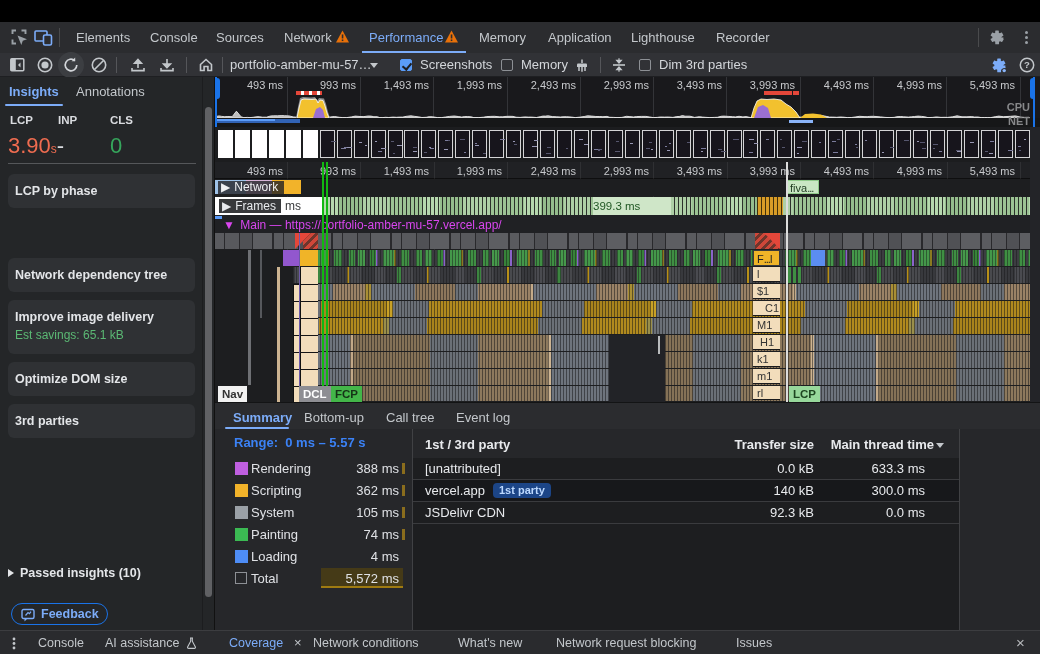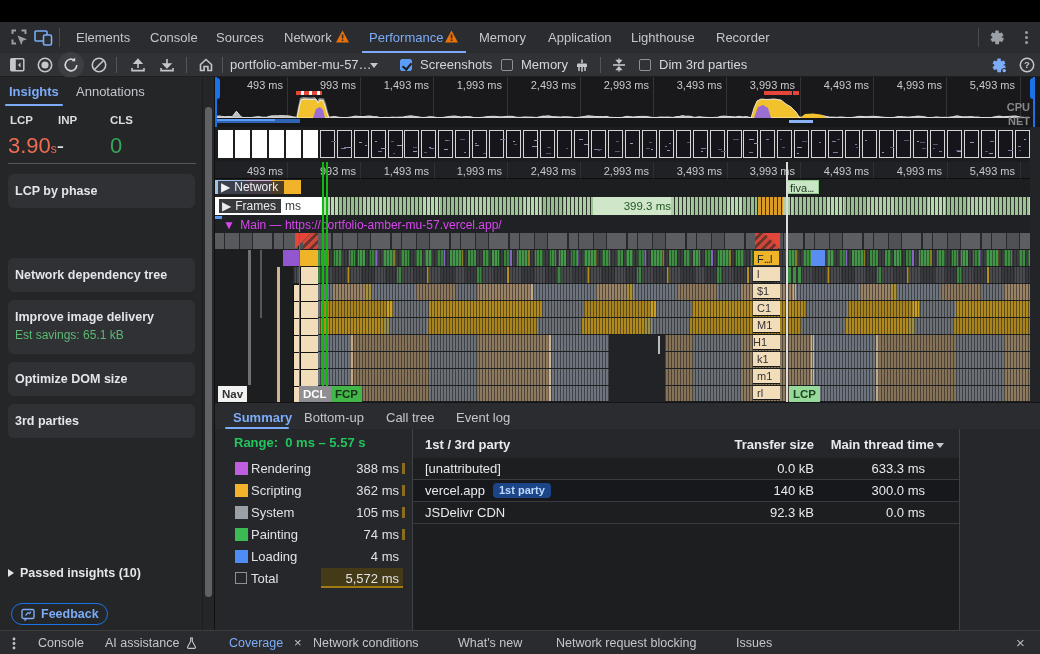--- a/index.html
+++ b/index.html
@@ -493,21 +493,21 @@
     <div class="abs" style="left:3px;top:104px;width:66px;height:13px;background:rgba(32,33,36,0.8);color:#f0f1f3;font-size:12px;line-height:13px;padding-left:3px">▶<span style="margin-left:4px">Network</span></div>
     <div class="abs" style="left:571px;top:103px;width:33px;height:14px;background:#c9e7c4;color:#1e3a21;font-size:11px;line-height:14px;padding-left:3px;border:1px solid #8fca8a">fiva<span style="letter-spacing:-1px">...</span></div>
 
     <div class="abs" style="left:0;top:120px;width:825px;height:18px;background:#1d1e20"></div>
     <div class="abs" style="left:0;top:120px;width:107px;height:18px;background:#fff"></div>
     <div class="abs" style="left:107px;top:120px;width:708px;height:18px;background:
       repeating-linear-gradient(90deg, rgba(30,32,30,.9) 0 1px, transparent 1px 4px),
       repeating-linear-gradient(90deg, #b6d8ae 0 17px, #95bd8d 17px 40px, #aecfa6 40px 67px, #9cc394 67px 101px);"></div>
     <div class="abs" style="left:542px;top:120px;width:26px;height:18px;background:
       repeating-linear-gradient(90deg, rgba(40,30,6,.85) 0 1px, transparent 1px 4px), #d89c27"></div>
-    <div class="abs" style="left:378px;top:120px;width:78px;height:18px;background:#cfe6c8;color:#205723;font-size:11.5px;line-height:18px;text-align:right">399.3 ms</div>
+    <div class="abs" style="left:378px;top:120px;width:78px;height:18px;background:#cfe6c8;color:#205723;font-size:11.5px;line-height:18px;text-align:left">399.3 ms</div>
     <div class="abs" style="left:4px;top:122px;width:62px;height:14px;background:#38393b;color:#e8eaed;font-size:12px;line-height:14px;padding-left:3px">▶<span style="margin-left:4px">Frames</span></div>
     <div class="abs" style="left:70px;top:122px;color:#38393b;font-size:12px;line-height:14px">ms</div>
 
     <div class="abs" style="left:0;top:138px;width:825px;height:18px;background:#202124"></div>
     <div class="abs" style="left:0;top:139px;width:7px;height:3px;background:#5b9bf8"></div>
     <div class="abs" style="left:8px;top:141px;color:#d946ef;font-size:12px">▼ <span style="margin-left:2px">Main — https://portfolio-amber-mu-57.vercel.app/</span></div>
 
     <div id="flame">
 <div class="frow" style="top:156px;height:16px;background:repeating-linear-gradient(90deg,#5a5b5f 0 9px,#29292c 9px 10px,#58595d 10px 24px,#29292c 24px 25px,#505155 25px 37px,#29292c 37px 38px,#5d5e62 38px 57px,#29292c 57px 59px)"></div>
 <div class="frow" style="top:173px;height:16px;background:repeating-linear-gradient(90deg, rgba(20,20,22,.45) 0 1px, transparent 1px 3px),repeating-linear-gradient(90deg,#3f8f43 0 6px,#3d3e42 6px 9px,#46984b 9px 16px,#3a3b3f 16px 21px,#378339 21px 27px,#8a63c9 27px 29px,#3c3d41 29px 34px,#44974a 34px 45px,#8a7a20 45px 47px,#3a3b3f 47px 52px,#3f8f43 52px 60px,#3c3d41 60px 67px)"></div>
@@ -530,23 +530,23 @@
 <div class="abs" style="left:78px;top:207px;width:25px;height:1px;background:#141416"></div>
 <div class="abs" style="left:78px;top:224px;width:25px;height:1px;background:#141416"></div>
 <div class="abs" style="left:78px;top:241px;width:25px;height:1px;background:#141416"></div>
 <div class="abs" style="left:78px;top:258px;width:25px;height:1px;background:#141416"></div>
 <div class="abs" style="left:78px;top:275px;width:25px;height:1px;background:#141416"></div>
 <div class="abs" style="left:78px;top:292px;width:25px;height:1px;background:#141416"></div>
 <div class="abs" style="left:78px;top:309px;width:25px;height:1px;background:#141416"></div>
 <div class="abs" style="left:538px;top:173px;width:27px;height:16px;background:#f0b428;color:#202124;font-size:11px;line-height:16px;padding-left:3px;border:1px solid #3a3a3c">F<span style="letter-spacing:-1px">...</span>l</div>
 <div class="abs" style="left:538px;top:190px;width:27px;height:15px;background:#f2ddbb;color:#333;font-size:11px;line-height:15px;padding-left:4px;border-bottom:1px solid #1a1a1c">l</div>
 <div class="abs" style="left:538px;top:207px;width:27px;height:15px;background:#f2ddbb;color:#333;font-size:11px;line-height:15px;padding-left:4px;border-bottom:1px solid #1a1a1c">$1</div>
-<div class="abs" style="left:538px;top:224px;width:27px;height:15px;background:#f2ddbb;color:#333;font-size:11px;line-height:15px;padding-left:4px;border-bottom:1px solid #1a1a1c">C1</div>
+<div class="abs" style="left:538px;top:224px;width:27px;height:15px;background:#f2ddbb;color:#333;font-size:11px;line-height:15px;padding-left:12px;border-bottom:1px solid #1a1a1c">C1</div>
 <div class="abs" style="left:538px;top:241px;width:27px;height:15px;background:#f2ddbb;color:#333;font-size:11px;line-height:15px;padding-left:4px;border-bottom:1px solid #1a1a1c">M1</div>
-<div class="abs" style="left:538px;top:258px;width:27px;height:15px;background:#f2ddbb;color:#333;font-size:11px;line-height:15px;padding-left:0;border-bottom:1px solid #1a1a1c">H1</div>
+<div class="abs" style="left:538px;top:258px;width:27px;height:15px;background:#f2ddbb;color:#333;font-size:11px;line-height:15px;padding-left:7px;border-bottom:1px solid #1a1a1c">H1</div>
 <div class="abs" style="left:538px;top:275px;width:27px;height:15px;background:#f2ddbb;color:#333;font-size:11px;line-height:15px;padding-left:4px;border-bottom:1px solid #1a1a1c">k1</div>
 <div class="abs" style="left:538px;top:292px;width:27px;height:15px;background:#f2ddbb;color:#333;font-size:11px;line-height:15px;padding-left:4px;border-bottom:1px solid #1a1a1c">m1</div>
 <div class="abs" style="left:538px;top:309px;width:27px;height:14px;background:#f2ddbb;color:#333;font-size:11px;line-height:14px;padding-left:4px;border-bottom:1px solid #1a1a1c">rl</div>
 <div class="abs" style="left:88px;top:156px;width:15px;height:16px;background:repeating-linear-gradient(135deg,#cf4739 0 3px,#6e352c 3px 6px)"></div>
 <div class="abs" style="left:78px;top:156px;width:0;height:0;border-top:8px solid #e4473a;border-right:8px solid transparent;border-left:8px solid #e4473a;border-bottom:8px solid transparent;left:80px"></div>
 <div class="abs" style="left:540px;top:156px;width:25px;height:16px;background:repeating-linear-gradient(135deg,#cf4739 0 3px,#6e352c 3px 6px)"></div>
 <div class="abs" style="left:549px;top:156px;width:0;height:0;border-top:8px solid #e4473a;border-left:8px solid transparent;border-right:8px solid #e4473a;border-bottom:8px solid transparent"></div>
 <div class="abs" style="left:394px;top:258px;width:56px;height:67px;background:#222327"></div>
 <div class="abs" style="left:443px;top:259px;width:2px;height:18px;background:#b9bbbd"></div>
 <div class="abs" style="left:596px;top:173px;width:14px;height:16px;background:#5b8df0"></div>
@@ -567,21 +567,21 @@
 
     <div class="abs" style="left:0;top:325px;width:825px;height:27px;background:#2b2c2f;border-top:1px solid #131415"></div>
     <div class="dettab" style="left:18px;color:#7cacf8;font-weight:bold">Summary</div>
     <div class="dettab" style="left:89px">Bottom-up</div>
     <div class="dettab" style="left:171px">Call tree</div>
     <div class="dettab" style="left:241px">Event log</div>
     <div class="abs" style="left:10px;top:350px;width:64px;height:2px;background:#7cacf8;border-radius:2px"></div>
 
     <div class="abs" style="left:0;top:352px;width:825px;height:201px;background:#26272a"></div>
     <div id="summary">
-<div class="abs" style="left:19px;top:358px;color:#22c55e;font-size:13px;font-weight:bold">Range:&nbsp; 0 ms – 5.57 s</div>
+<div class="abs" style="left:19px;top:358px;color:#3b82f6;font-size:13px;font-weight:bold">Range:&nbsp; 0 ms – 5.57 s</div>
 <div class="lgd" style="left:20px;top:385px;background:#bf5fe0"></div>
 <div class="lrow" style="top:384px">Rendering</div>
 <div class="lval" style="left:104px;top:384px">388 ms</div>
 <div class="lgd" style="left:20px;top:407px;background:#f2b32a"></div>
 <div class="lrow" style="top:406px">Scripting</div>
 <div class="lval" style="left:104px;top:406px">362 ms</div>
 <div class="lgd" style="left:20px;top:429px;background:#9aa0a6"></div>
 <div class="lrow" style="top:428px">System</div>
 <div class="lval" style="left:104px;top:428px">105 ms</div>
 <div class="lgd" style="left:20px;top:451px;background:#3bba53"></div>

